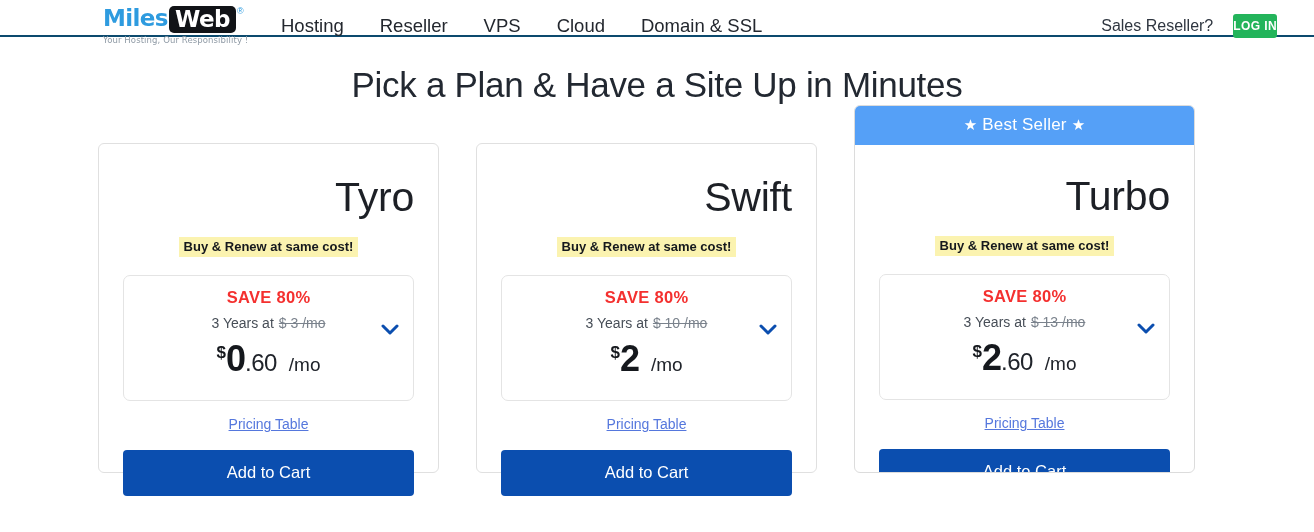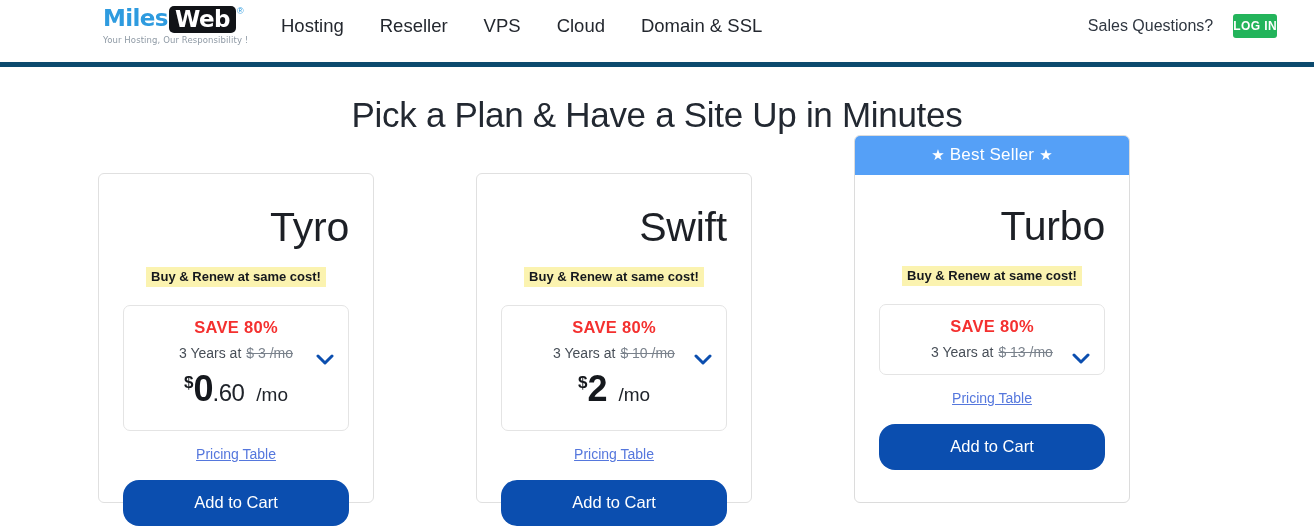--- a/index.html
+++ b/index.html
@@ -6,22 +6,22 @@
   html, body {
     width: 1314px; height: 532px;
     background: #ffffff;
     font-family: "Liberation Sans", sans-serif;
     overflow: hidden;
   }
 
   
   .header {
     position: relative;
-    height: 67px;
-    border-bottom: 5px solid #0c4a6e;
+    height: 37px;
+    border-bottom: 2px solid #0c4a6e;
     display: flex;
     align-items: center;
     background: #fff;
   }
   .logo-wrap {
     position: absolute;
     left: 103px; top: 6px;
     width: 140px; height: 40px;
   }
   .logo-row { display: flex; align-items: flex-start; }
@@ -80,21 +80,21 @@
 
   
   .cards {
     position: relative;
     margin-top: 0px;
     height: 350px;
   }
   .card {
     position: absolute;
     top: 38px;
-    width: 276px;
+    width: 341px;
     background: #ffffff;
     border: 1px solid #e0e0e0;
     border-radius: 6px;
     height: 330px;
   }
   .card.featured {
     top: 0px;
     border: 1px solid #dcdcdc;
     height: 368px;
     overflow: hidden;
@@ -193,21 +193,21 @@
     text-decoration: underline; cursor: pointer;
   }
 
   .cart-btn {
     display: block;
     width: 100%;
     margin-top: 17px;
     background: #0b4eaf;
     color: #ffffff;
     border: none;
-    border-radius: 16px;
+    border-radius: 4px;
     font-size: 16.5px;
     padding: 13px 0 14px 0;
     cursor: pointer;
     font-family: "Liberation Sans", sans-serif;
   }
 </style>
 </head>
 <body>
 
 <div class="header">
@@ -223,21 +223,21 @@
 
   <div class="nav">
     <div class="nav-item">Hosting</div>
     <div class="nav-item">Reseller</div>
     <div class="nav-item">VPS</div>
     <div class="nav-item">Cloud</div>
     <div class="nav-item">Domain &amp; SSL</div>
   </div>
 
   <div class="header-right">
-    <div class="sales-q">Sales Questions?</div>
+    <div class="sales-q">Sales Reseller?</div>
     <button class="login-btn">LOG IN</button>
   </div>
 </div>
 
 <h1 class="page-title">Pick a Plan &amp; Have a Site Up in Minutes</h1>
 
 <div class="cards">
 
   <div class="card card-1">
     <div class="card-body">
@@ -307,20 +307,23 @@
       <div class="price-box">
         <div class="save">SAVE 80%</div>
         <div class="term-row">
           <span>3 Years at</span><span class="term-strike">$ 13 /mo</span>
         </div>
         <div class="chevron">
           <svg width="18" height="12" viewBox="0 0 18 12">
               <path d="M2 2 L9 9 L16 2" stroke="#0b4eaf" stroke-width="3" fill="none" stroke-linecap="round" stroke-linejoin="round"></path>
             </svg>
         </div>
+        <div class="price-row">
+          <span class="cur">$</span><span class="whole">2</span><span class="cents">.60</span><span class="per">/mo</span>
+        </div>
       </div>
       <div class="pricing-link-wrap">
         <span class="pricing-link">Pricing Table</span>
       </div>
       <button class="cart-btn">Add to Cart</button>
     </div>
   </div>
 
 </div>
 

